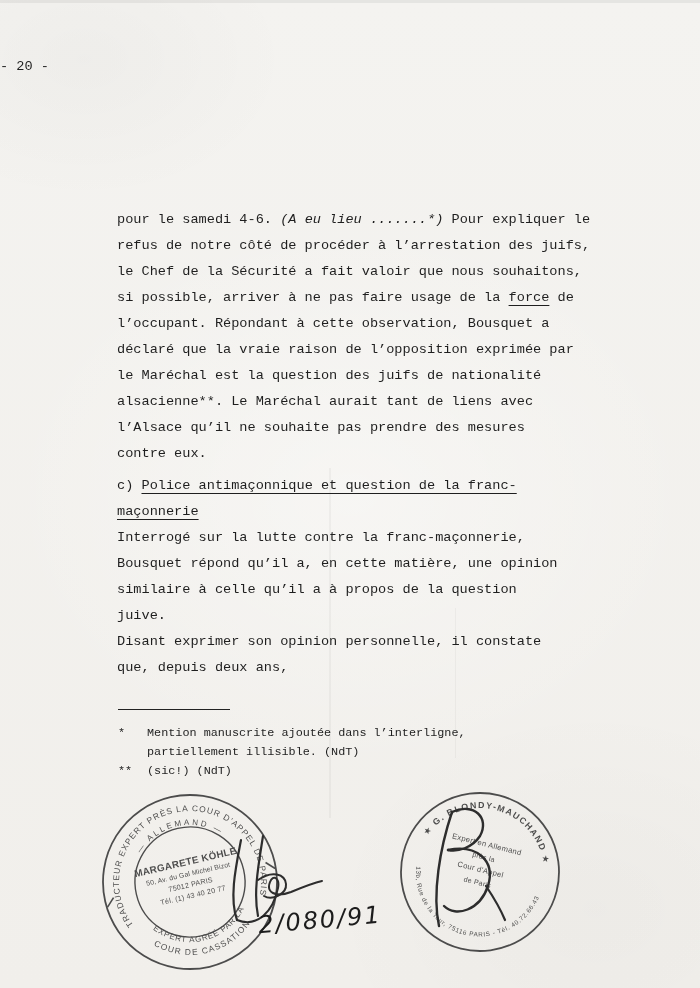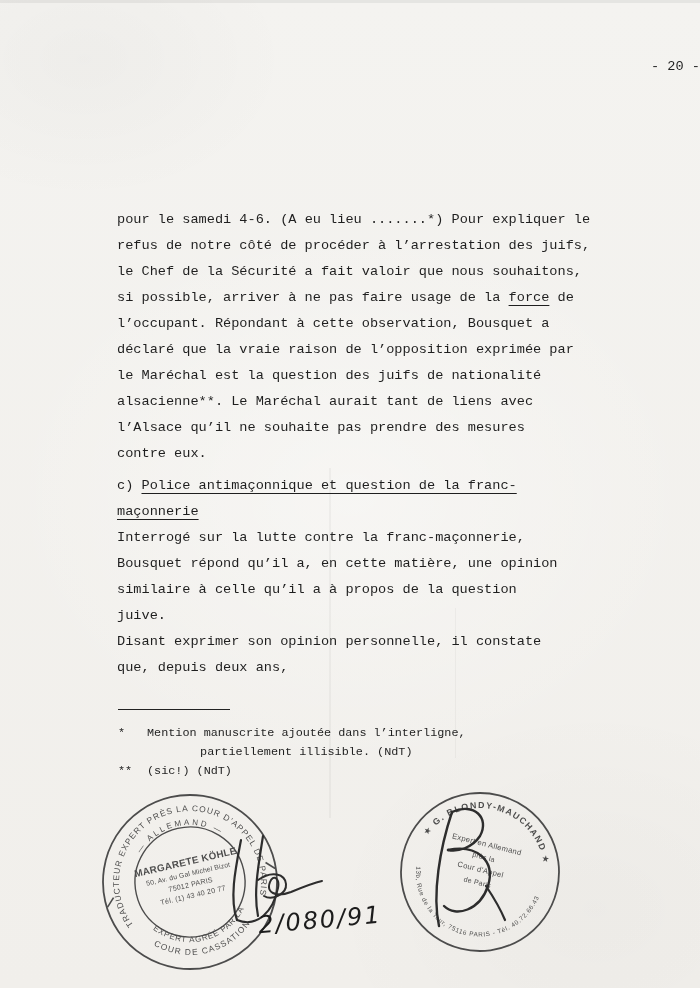--- a/index.html
+++ b/index.html
@@ -8,33 +8,33 @@
     background:
       radial-gradient(ellipse 320px 220px at 12% 6%, rgba(0,0,0,0.025), transparent 65%),
       radial-gradient(ellipse 420px 320px at 85% 92%, rgba(0,0,0,0.02), transparent 65%),
       radial-gradient(ellipse 500px 400px at 50% 50%, rgba(255,255,255,0.35), transparent 70%),
       linear-gradient(#f4f3f0, #f1efeb);
     font-family:"Liberation Mono","DejaVu Sans Mono",monospace;
     color:#1f1f1f;
   }
   .edge-top{position:absolute;top:0;left:0;width:700px;height:3px;background:rgba(60,60,60,0.08);}
   .tw{font-size:13.6px;line-height:26px;white-space:pre;}
-  .page-number{position:absolute;top:54px;left:0;width:700px;text-align:right;}
+  .page-number{position:absolute;top:54px;left:0;width:700px;text-align:left;}
   .continuation{position:absolute;top:119px;left:88px;}
   .continuation span{text-decoration:underline;text-underline-offset:4px;text-decoration-thickness:1.2px;}
   .body-text{position:absolute;top:207px;left:117px;width:520px;}
   .tw-line{white-space:pre;}
   .tw-line.gap{margin-top:6px;}
-  .tw-line .italic{margin-top:28px;}
+  .tw-line .italic{font-style:italic;margin-top:28px;}
   .tw-line .underline{text-decoration:underline;text-underline-offset:4px;text-decoration-thickness:1.2px;}
   .fn-rule{position:absolute;top:709px;left:118px;width:112px;border-top:1.4px solid #222;}
   .footnotes{position:absolute;top:724px;left:118px;font-size:11.8px;line-height:19px;}
   .fn-row{display:flex;}
   .fn-marker{width:29px;flex:0 0 29px;white-space:pre;}
-  .fn-text{white-space:pre;text-align:center;}
+  .fn-text{white-space:pre;}
   .crease{position:absolute;background:rgba(40,40,40,0.045);}
   .crease1{left:329px;top:468px;width:1.5px;height:350px;}
   .crease2{left:455px;top:608px;width:1px;height:150px;}
   .stamp{position:absolute;opacity:0.92;}
   .stamp text{fill:#3f3f3f;font-family:"Liberation Sans","DejaVu Sans",sans-serif;}
   .stamp .ring-circle{fill:none;stroke:#3f3f3f;}
   .st-title{font-size:8.4px;letter-spacing:1px;}
   .st-sub{font-size:8px;letter-spacing:2.5px;}
   .st-bot1{font-size:8px;letter-spacing:0.8px;}
   .st-bot2{font-size:8.4px;letter-spacing:1.2px;}

